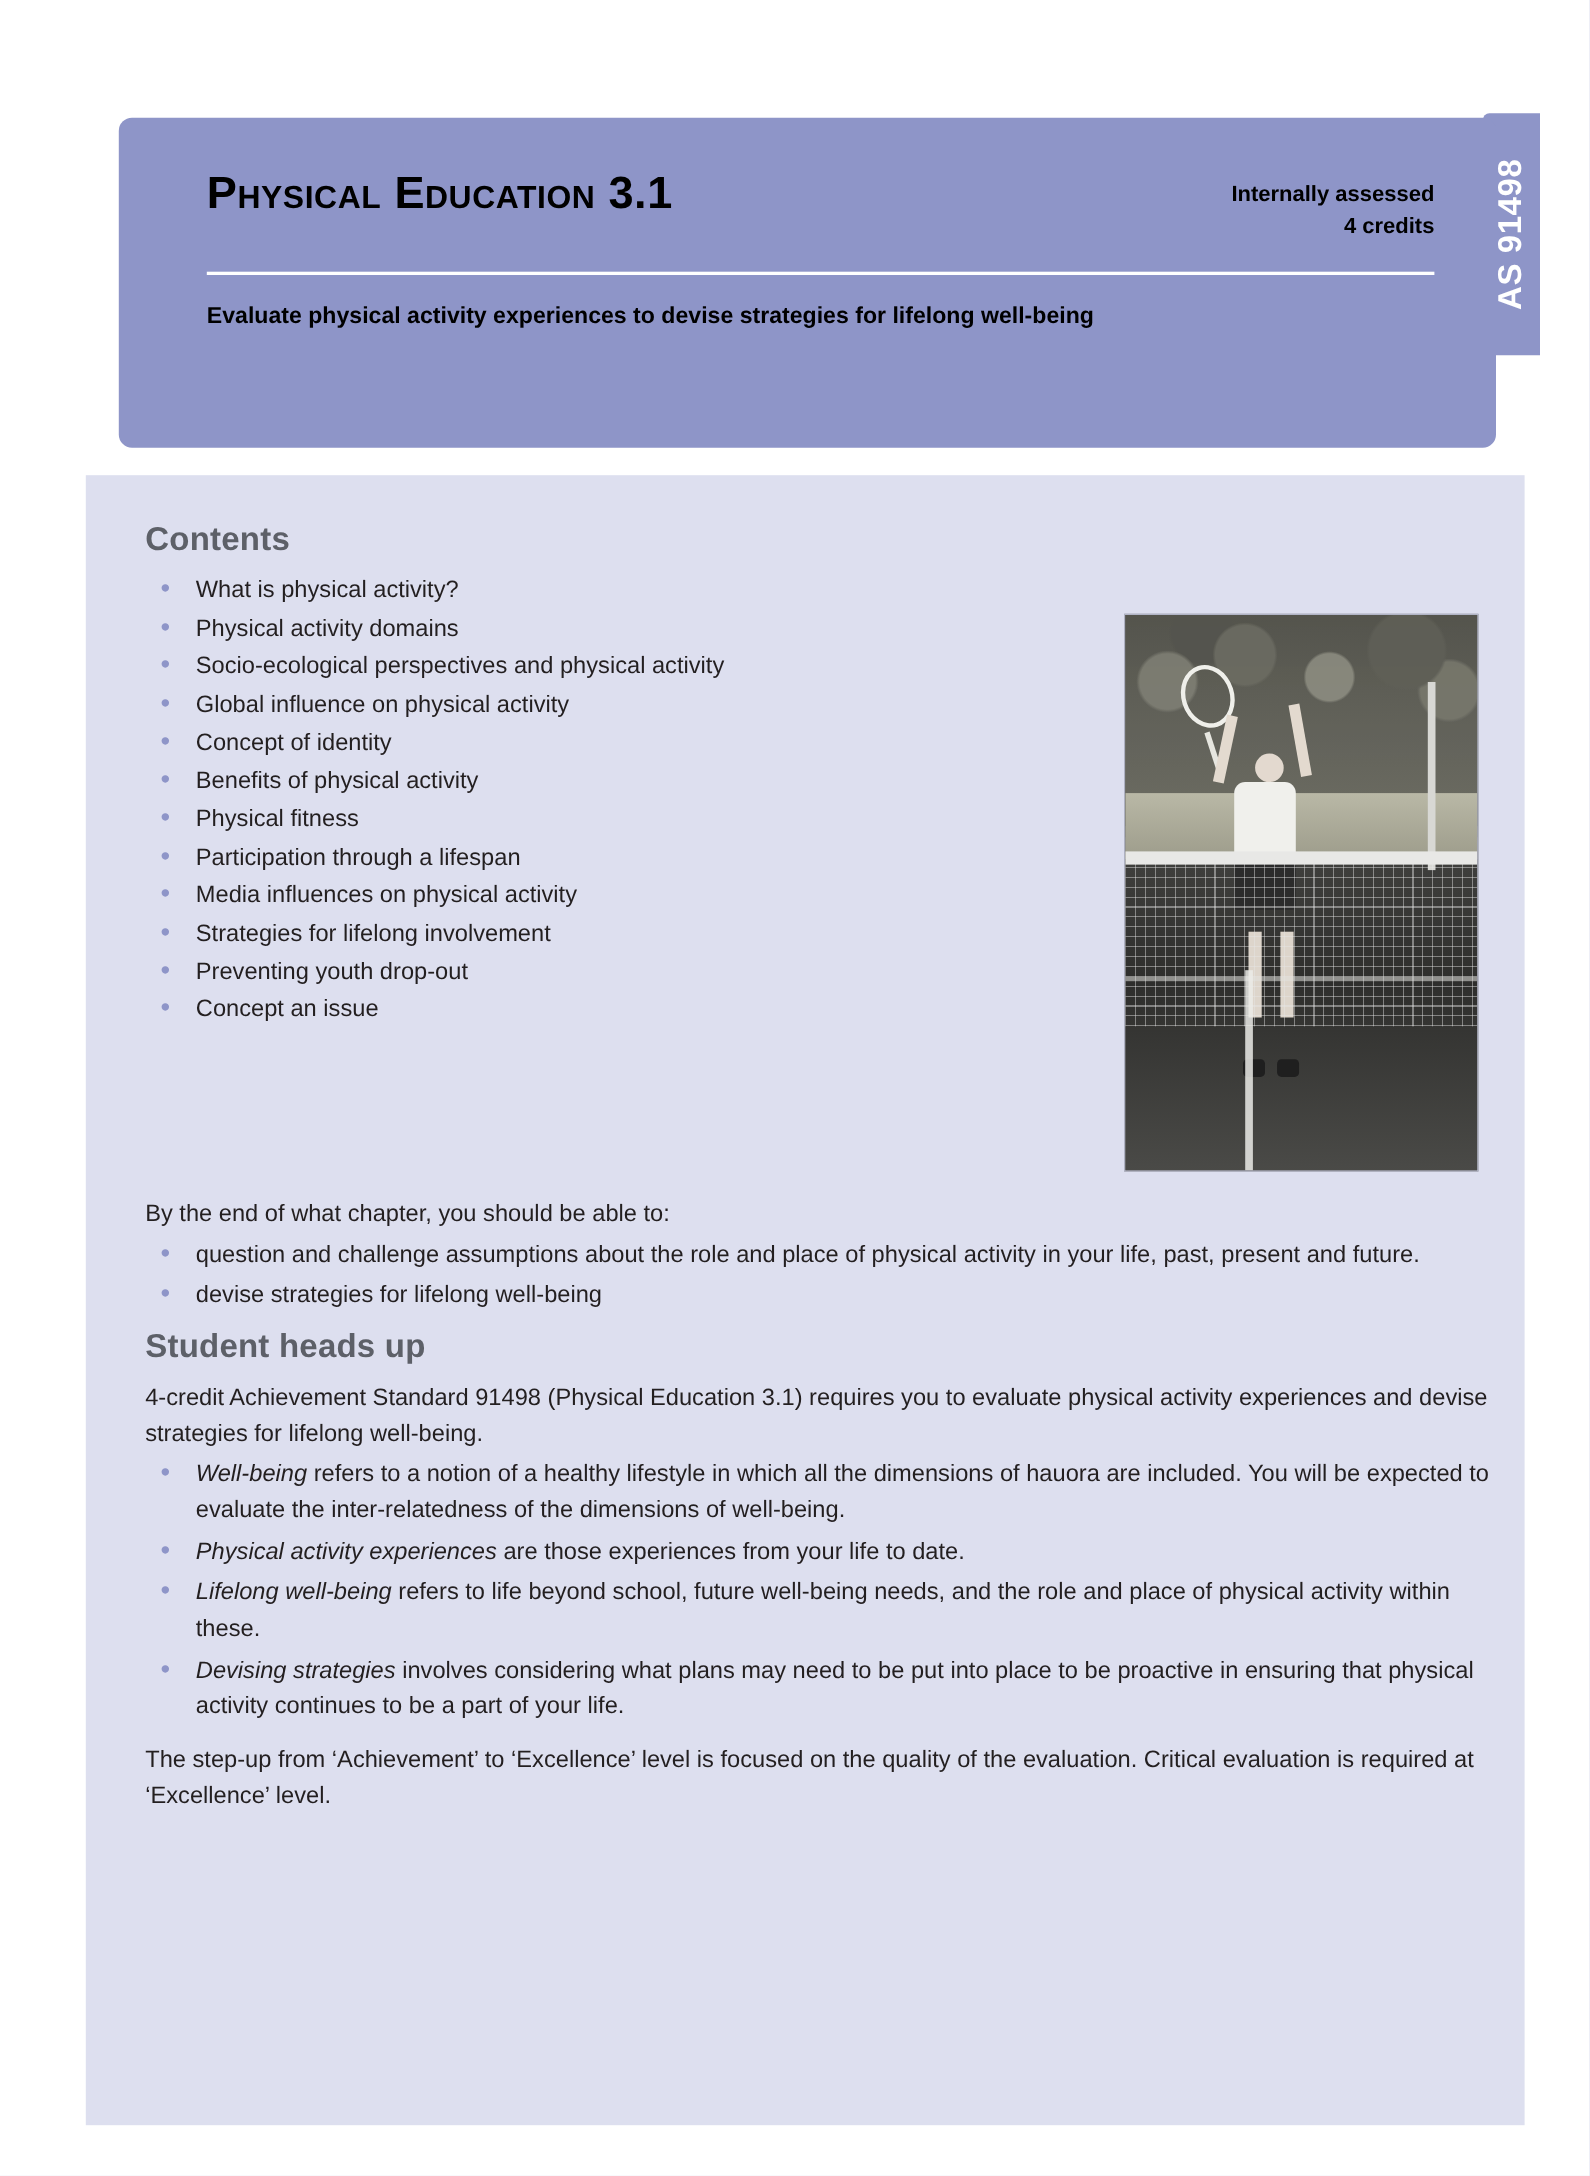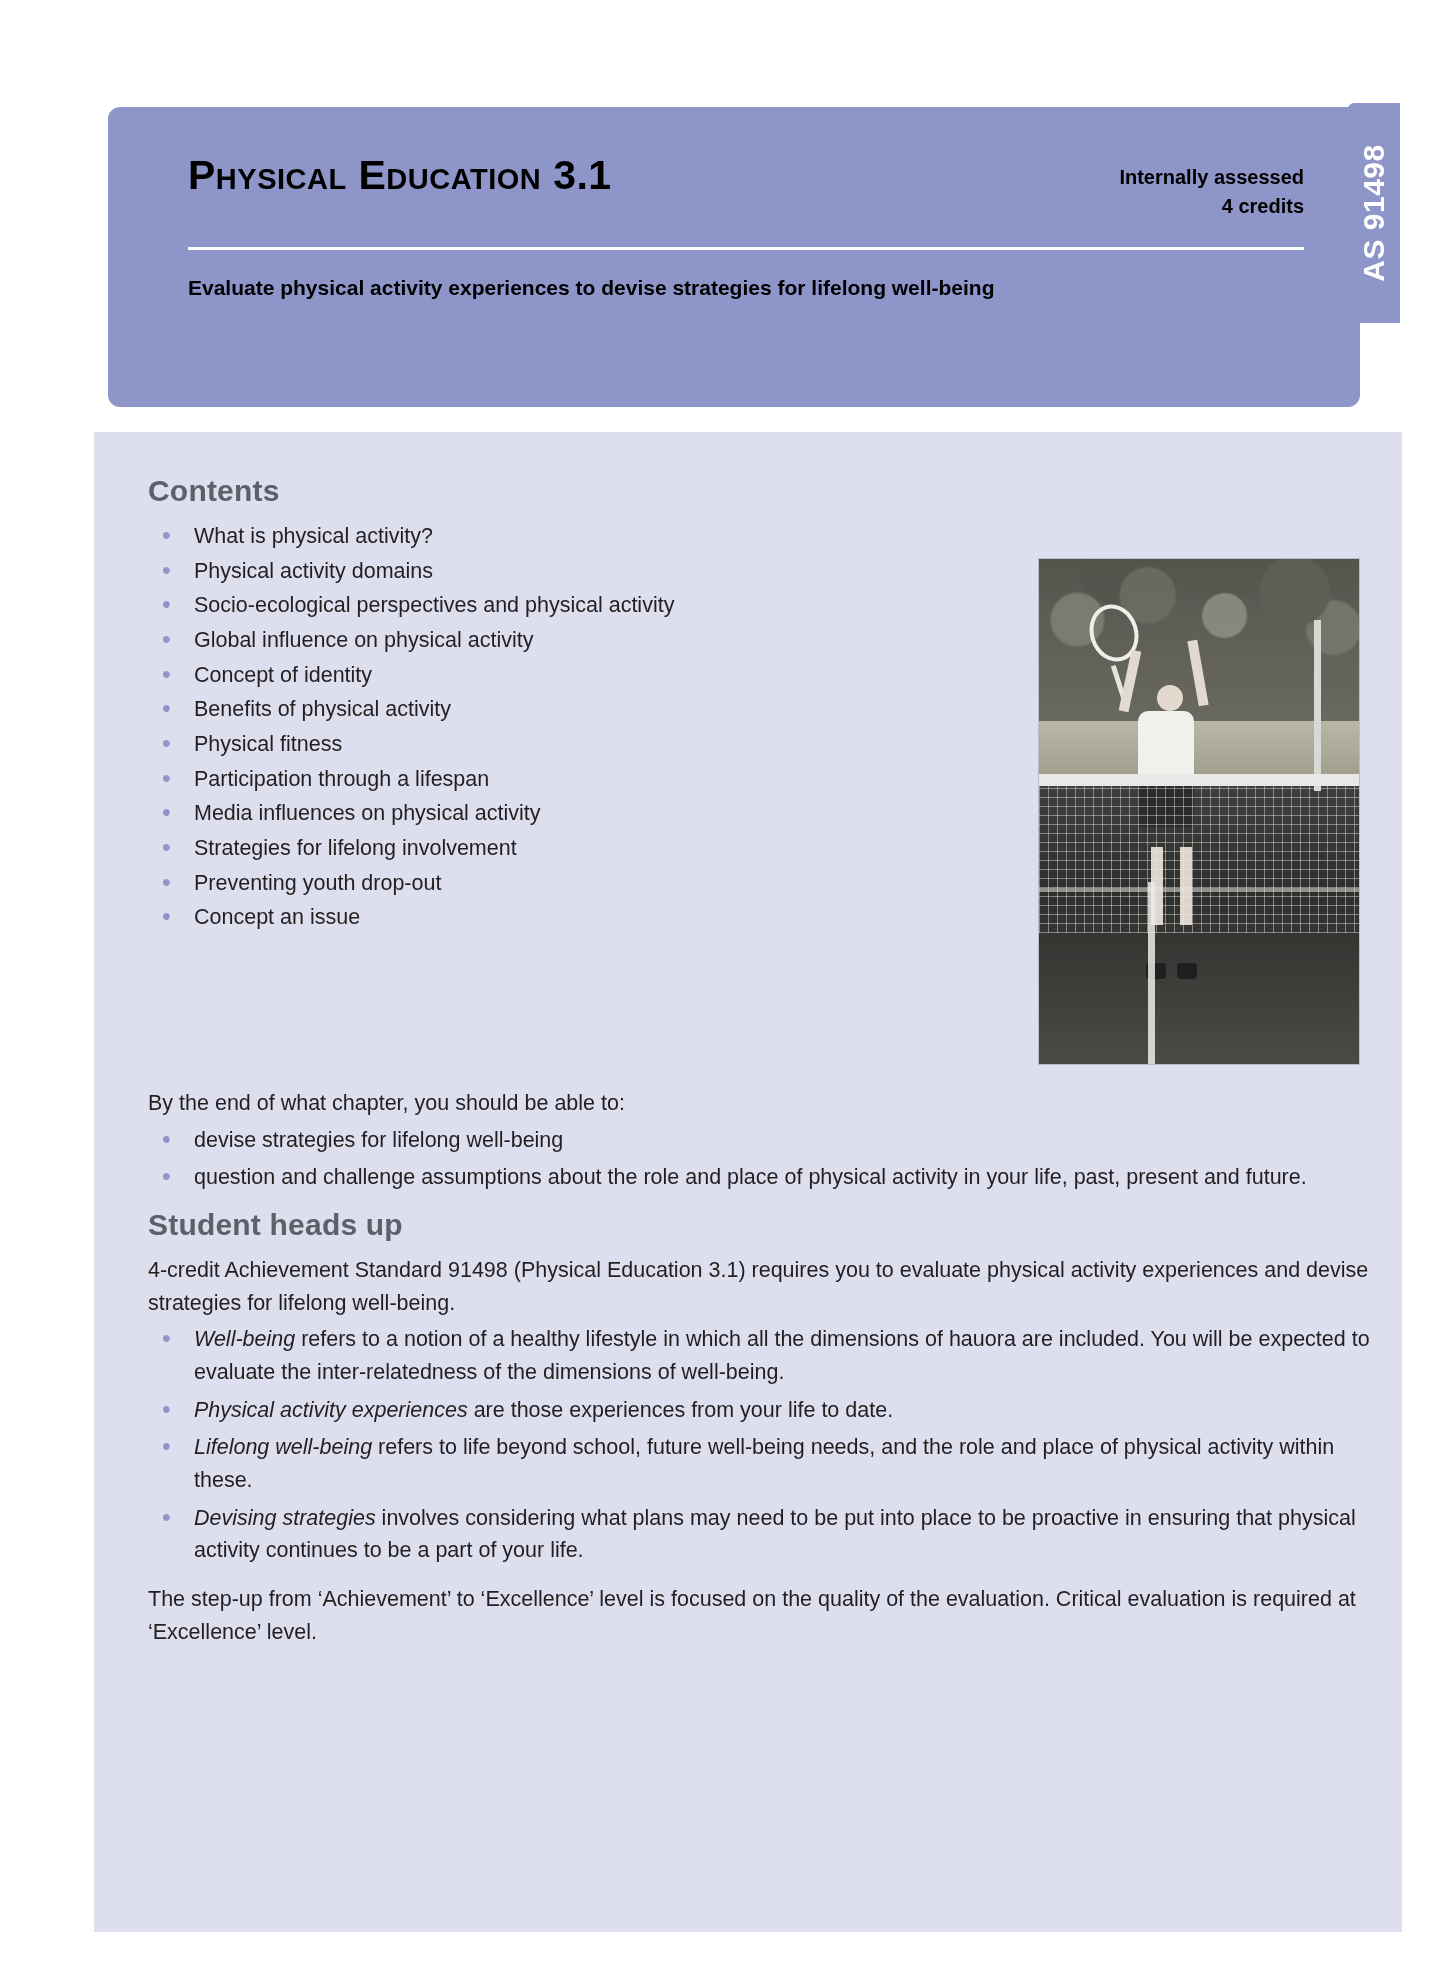--- a/index.html
+++ b/index.html
@@ -81,21 +81,21 @@
     margin-top: 24px;
     font-size: 21px;
     font-weight: bold;
     line-height: 1.35;
     max-width: 1000px;
   }
 
   
   .panel {
     position: absolute;
-    left: 94px;
+    left: 78px;
     top: 432px;
     width: 1308px;
     height: 1500px;
     background: #dddfef;
     box-sizing: border-box;
     padding: 28px 28px 0 54px;
   }
 
   h2.section-title {
     color: #5d6068;
@@ -308,22 +308,22 @@
       <div class="shoe-r" data-interactable="false"></div>
       <div class="net-band" data-interactable="false"></div>
       <div class="net" data-interactable="false"></div>
       <div class="line-h" data-interactable="false"></div>
       <div class="line-v" data-interactable="false"></div>
     </div>
   </div>
 
   <p class="para goal-intro" data-interactable="false">By the end of what chapter, you should be able to:</p>
   <ul class="bullets" id="objectives-list" data-interactable="false">
+      <li data-interactable="false">question and challenge assumptions about the role and place of physical activity in your life, past, present and future.</li>
       <li data-interactable="false">devise strategies for lifelong well-being</li>
-      <li data-interactable="false">question and challenge assumptions about the role and place of physical activity in your life, past, present and future.</li>
     </ul>
 
   <h2 class="section-title" data-interactable="false">Student heads up</h2>
   <p class="para" data-interactable="false">4-credit Achievement Standard 91498 (Physical Education 3.1) requires you to evaluate physical activity experiences and devise strategies for lifelong well-being.</p>
   <ul class="bullets" id="headsup-list" data-interactable="false">
       <li data-interactable="false"><span class="em" data-interactable="false">Well-being</span> refers to a notion of a healthy lifestyle in which all the dimensions of hauora are included. You will be expected to evaluate the inter-relatedness of the dimensions of well-being.</li>
       <li data-interactable="false"><span class="em" data-interactable="false">Physical activity experiences</span> are those experiences from your life to date.</li>
       <li data-interactable="false"><span class="em" data-interactable="false">Lifelong well-being</span> refers to life beyond school, future well-being needs, and the role and place of physical activity within these.</li>
       <li data-interactable="false"><span class="em" data-interactable="false">Devising strategies</span> involves considering what plans may need to be put into place to be proactive in ensuring that physical activity continues to be a part of your life.</li>
     </ul>

